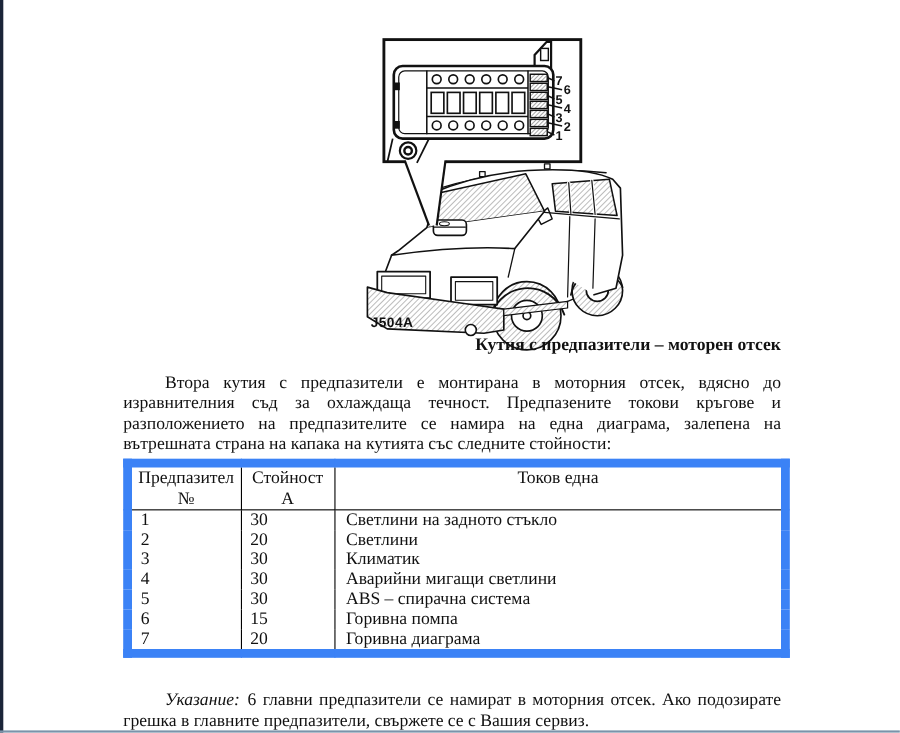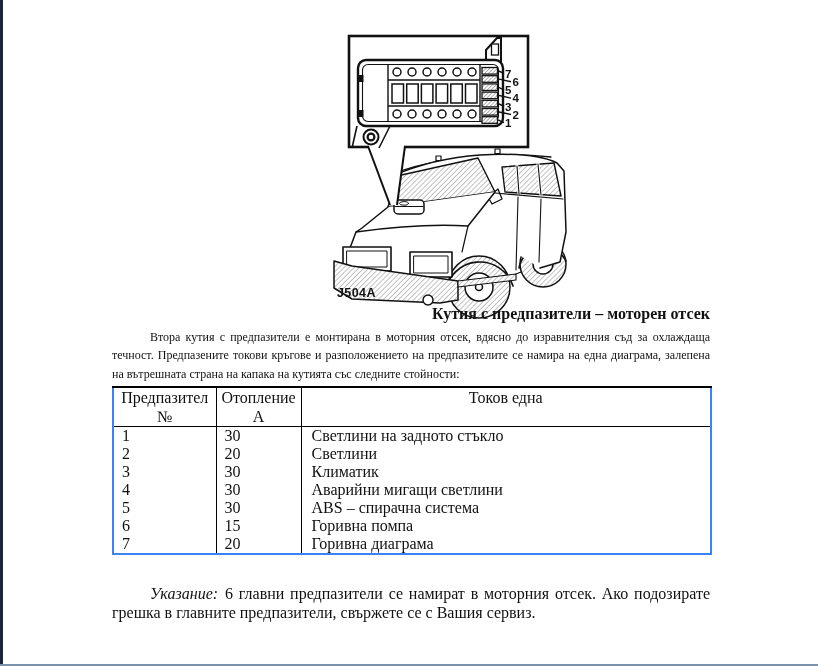--- a/index.html
+++ b/index.html
@@ -19,28 +19,28 @@
     letter-spacing:.4px;color:#111;text-align:center;
   }
 
   .content{position:relative;}
   .spacer{height:304px;}
   .doc-title{
     margin:0 108px 0 112px;padding-left:46px;
     font-size:16px;font-weight:700;text-align:right;line-height:20px;
   }
   .doc-para{
-    margin:4px 108px 0 112px;
-    font-size:12px;line-height:18.4px;text-align:justify;text-indent:38px;
+    margin:16px 108px 0 112px;
+    font-size:16px;line-height:18.4px;text-align:justify;text-indent:38px;
   }
   table.fuse-table{
     margin:3px 108px 0 112px;width:598px;table-layout:fixed;
     border-collapse:collapse;font-size:16px;
   }
-  table.fuse-table{border:2px solid #3b82f6;}
+  table.fuse-table{border:8px solid #3b82f6;}
   .fuse-table th{border:1.5px solid #000;border-top:2px solid #000;font-weight:400;padding:0;vertical-align:top;}
   .fuse-table col.c1{width:103px;} .fuse-table col.c2{width:85px;} .fuse-table col.c3{width:410px;}
   .fuse-table .hl{height:19px;line-height:19px;text-align:center;}
   .fuse-table td{
     border-left:1.5px solid #000;border-right:1.5px solid #000;
     border-top:none;border-bottom:none;
     height:18px;line-height:18px;padding:0;white-space:nowrap;overflow:hidden;
   }
   .fuse-table td.num{padding-left:8px;}
   .fuse-table td.amp{padding-left:8px;}
@@ -224,21 +224,21 @@
         <col class="c2">
         <col class="c3">
       </colgroup>
     <thead>
       <tr>
         <th>
           <div class="hl">Предпазител</div>
           <div class="hl">№</div>
         </th>
         <th>
-          <div class="hl">Отопление</div>
+          <div class="hl">Стойност</div>
           <div class="hl">А</div>
         </th>
         <th>
           <div class="hl">Токов една</div>
           <div class="hl"></div>
         </th>
       </tr>
     </thead>
     <tbody>
       <tr class="first">

